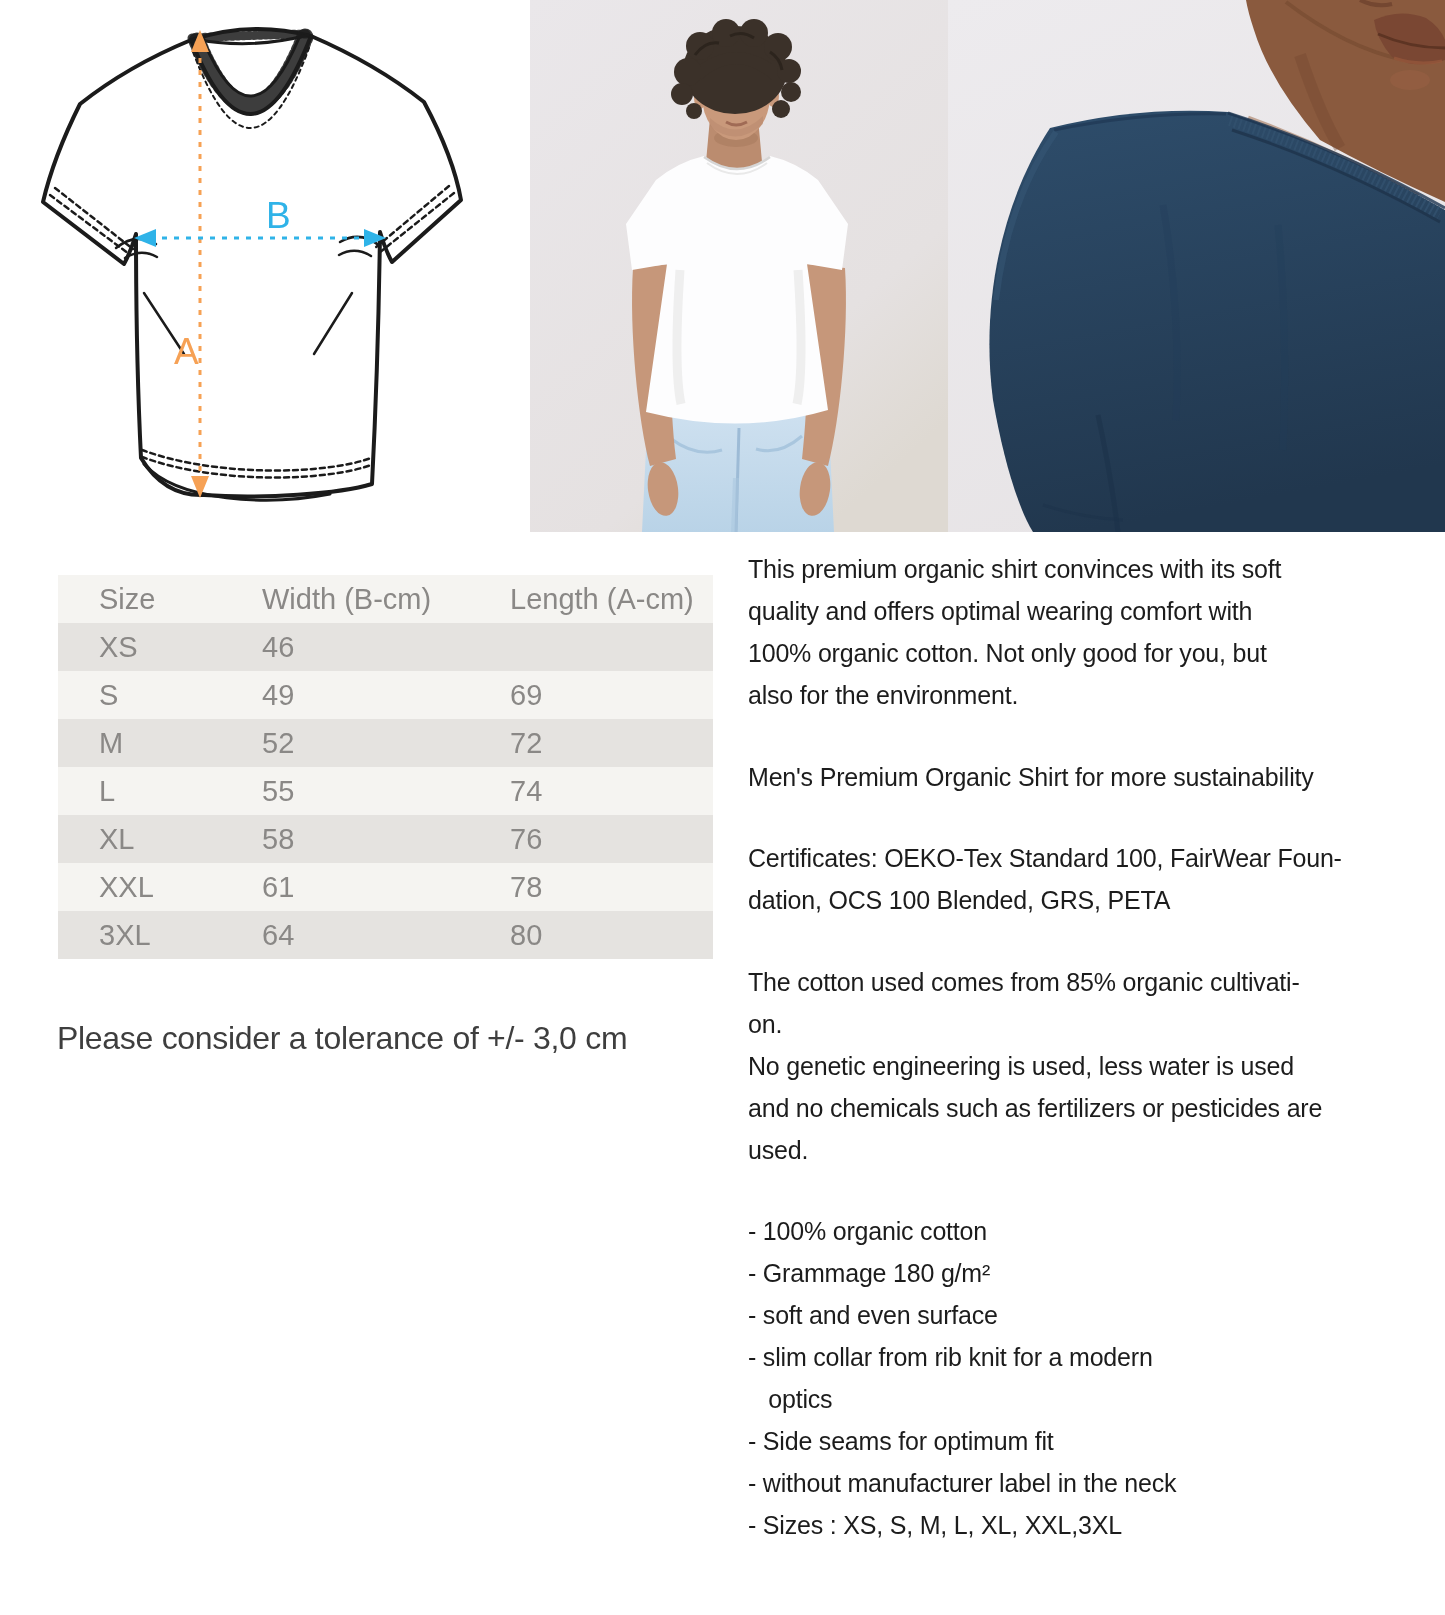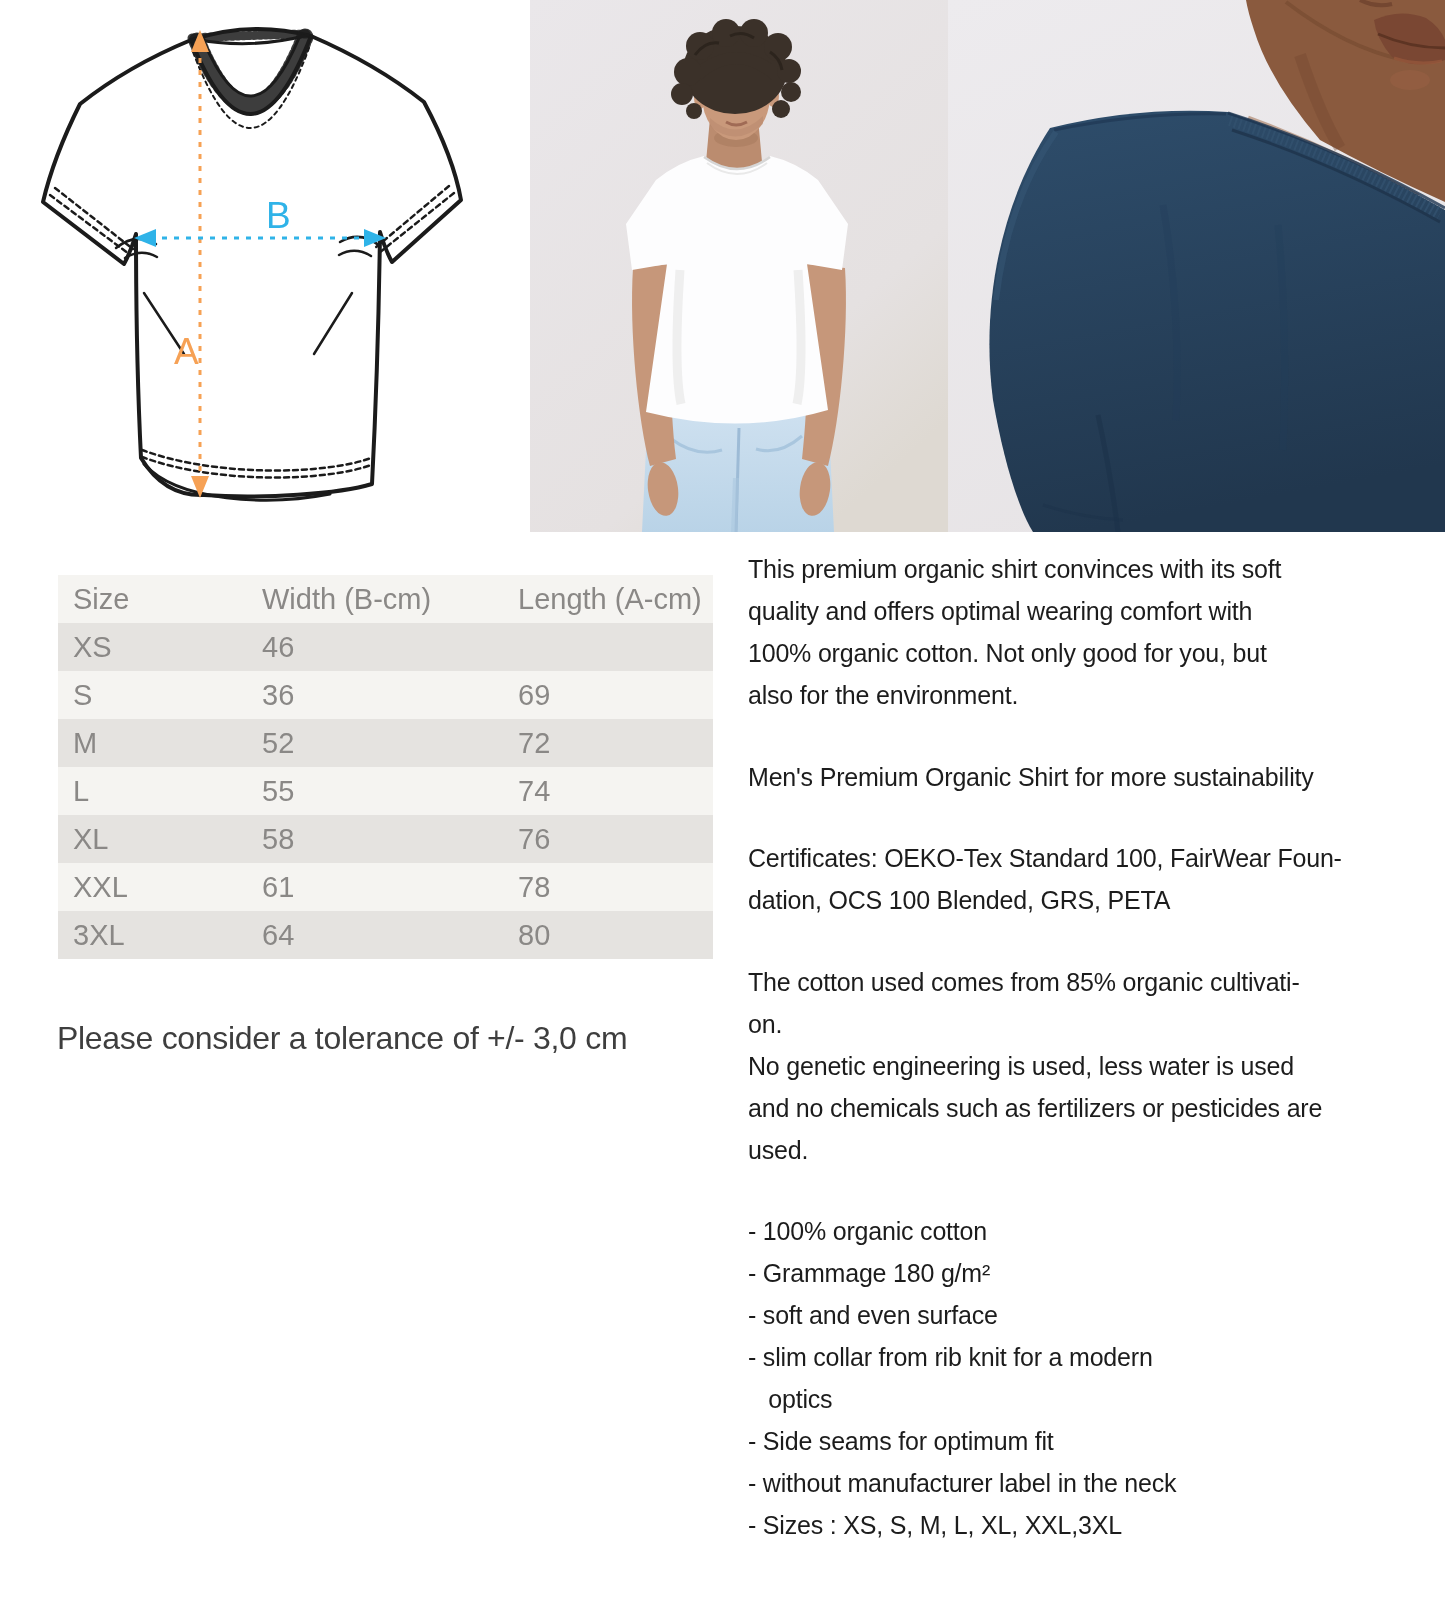--- a/index.html
+++ b/index.html
@@ -21,23 +21,23 @@
   .photo-front { left:530px; width:418px; }
   .photo-detail { left:948px; width:497px; }
 
   
   .size-table { position:absolute; left:58px; top:575px; width:655px; font-size:29px; color:var(--table-text,#8a8886); }
   .trow { display:flex; height:48px; line-height:48px; }
   .thead { background:var(--table-row-light,#f5f4f1); }
   .tbody .trow:nth-child(odd) { background:var(--table-row-dark,#e5e3e0); }
   .tbody .trow:nth-child(even){ background:var(--table-row-light,#f5f4f1); }
   .tc { white-space:nowrap; }
-  .c1 { width:204px; padding-left:15px; box-sizing:border-box; }
+  .c1 { width:204px; padding-left:41px; box-sizing:border-box; }
   .c2 { width:248px; }
-  .c3 { flex:1;margin-left:8px; }
+  .c3 { flex:1; }
 
   
   .tolerance { position:absolute; left:57px; top:1018px; font-size:32px; letter-spacing:-0.3px;
                line-height:40px; color:var(--tolerance-text,#3e3e3e); }
 
   
   .description { position:absolute; left:748px; top:548px; width:668px; color:var(--body-text,#1c1c1c); }
   .description p { margin:0 0 39.5px 0; font-size:25px; line-height:42px; letter-spacing:-0.2px;
                    white-space:pre-wrap; }
   .description p:last-child { margin-bottom:0; }
@@ -219,21 +219,21 @@
       <span class="tc c2">Width (B-cm)</span>
       <span class="tc c3">Length (A-cm)</span>
     </div>
     <div class="tbody">
       <div class="trow">
         <span class="tc c1">XS</span>
         <span class="tc c2">46</span>
       </div>
       <div class="trow">
         <span class="tc c1">S</span>
-        <span class="tc c2">36</span>
+        <span class="tc c2">49</span>
         <span class="tc c3">69</span>
       </div>
       <div class="trow">
         <span class="tc c1">M</span>
         <span class="tc c2">52</span>
         <span class="tc c3">72</span>
       </div>
       <div class="trow">
         <span class="tc c1">L</span>
         <span class="tc c2">55</span>

